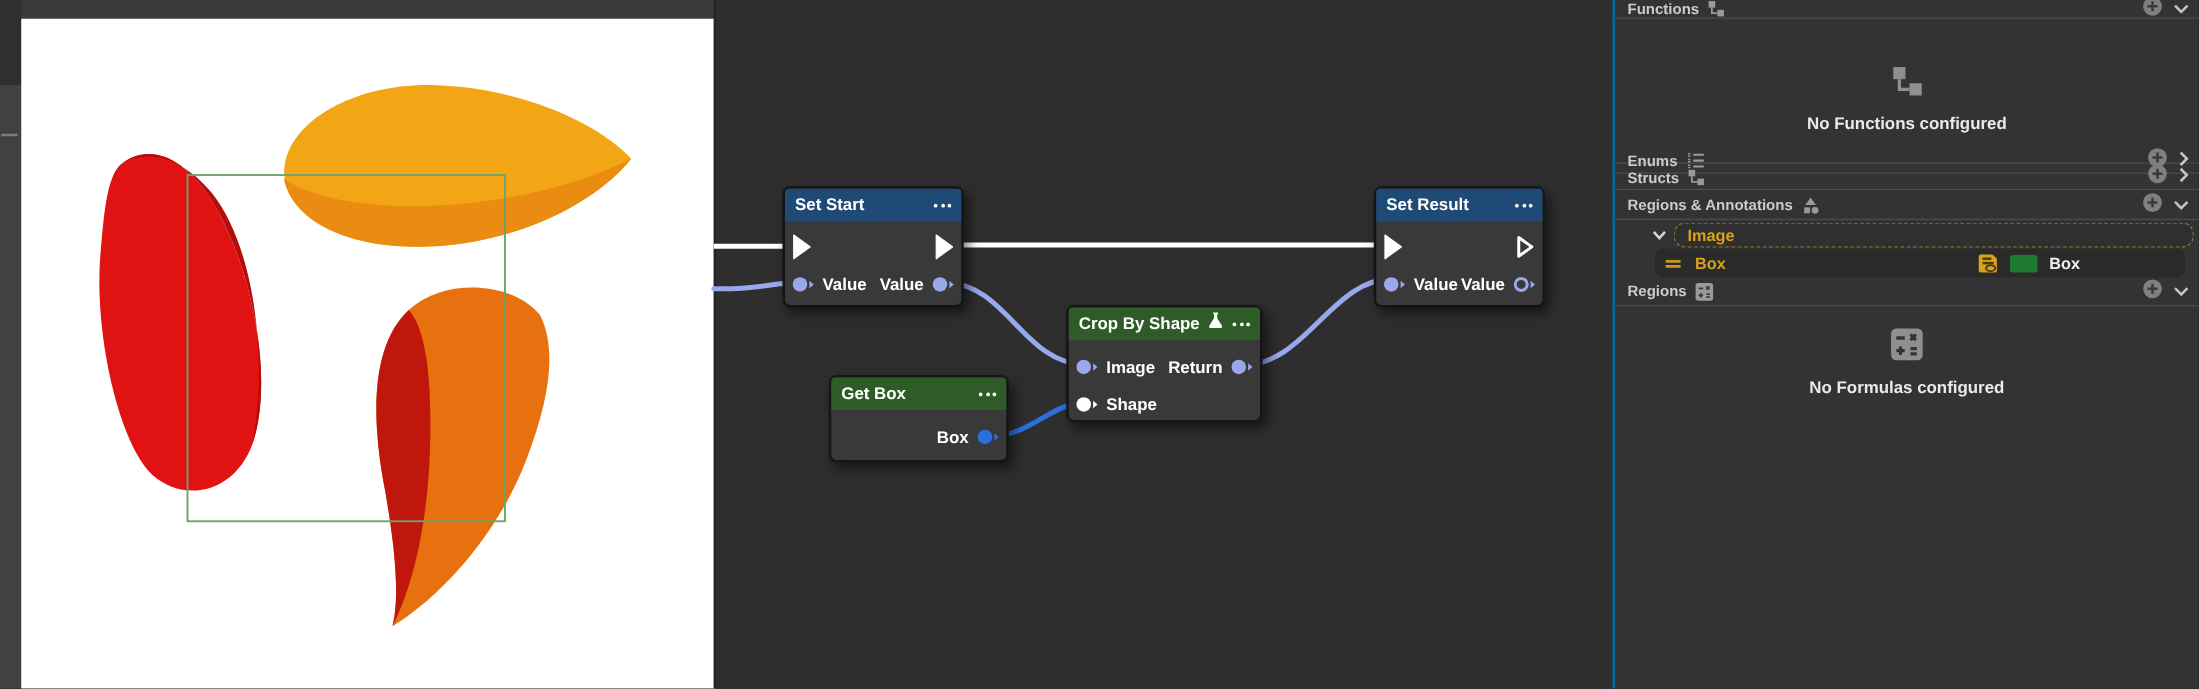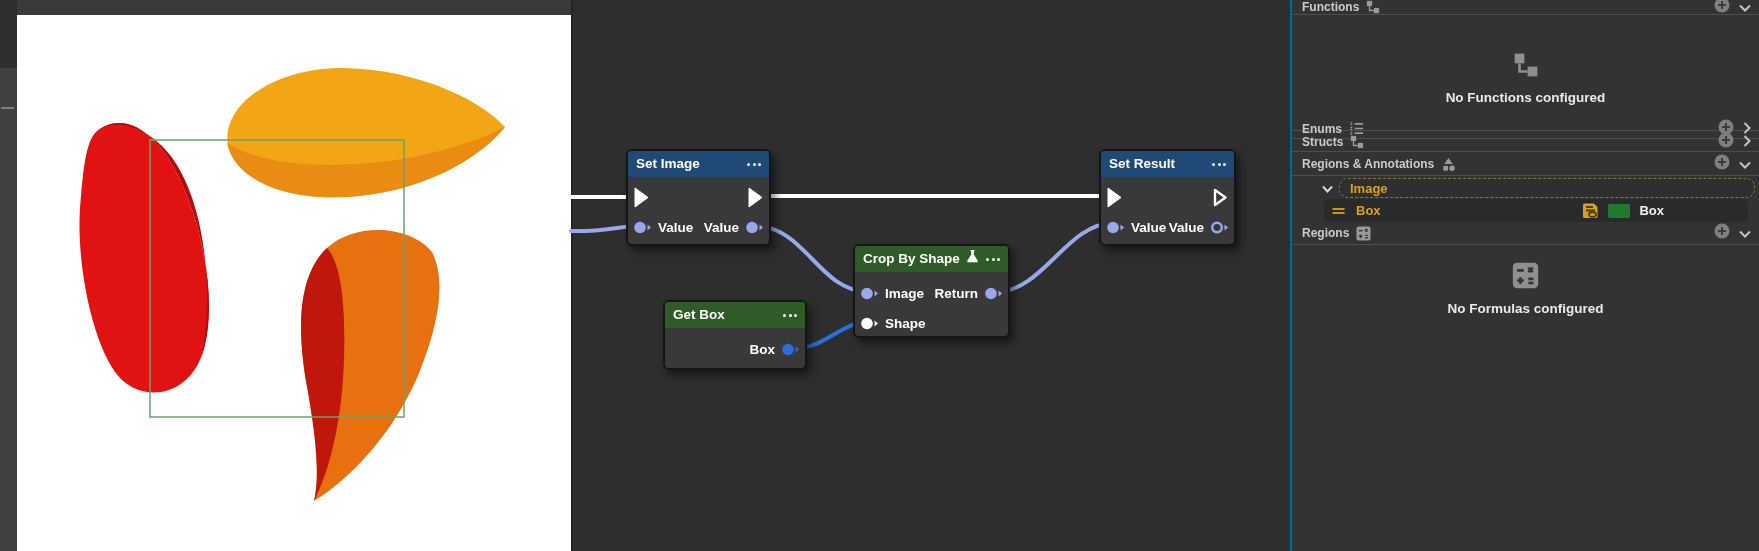--- a/index.html
+++ b/index.html
@@ -91,21 +91,21 @@
     <path d="M571,197 L646,197" stroke="#ffffff" stroke-width="4" fill="none"></path>
     <path d="M753,196 L1112,196" stroke="#ffffff" stroke-width="4" fill="none"></path>
     <path d="M571,231 C606,232 618,226 640,226" stroke="#98a8ea" stroke-width="4" fill="none" stroke-linecap="round"></path>
     <path d="M757,226 C806,228 818,290 868,292" stroke="#98a8ea" stroke-width="4" fill="none" stroke-linecap="round"></path>
     <path d="M791,349 C826,349 840,322 869,322" stroke="#2b6fdd" stroke-width="4" fill="none" stroke-linecap="round"></path>
     <path d="M995,292 C1044,292 1066,223 1114,223" stroke="#98a8ea" stroke-width="4" fill="none" stroke-linecap="round"></path>
   </svg>
 
   <div class="node" style="left:626px;top:149px;width:145px;height:97px;">
     <div class="node-header hdr-blue">
-      <span>Set Image</span>
+      <span>Set Start</span>
       <span class="hdr-tools">
           <span class="dots">
             <i></i>
             <i></i>
             <i></i>
           </span>
         </span>
     </div>
     <div class="prow" style="top:33px;">
       <span class="pin pin-left">

